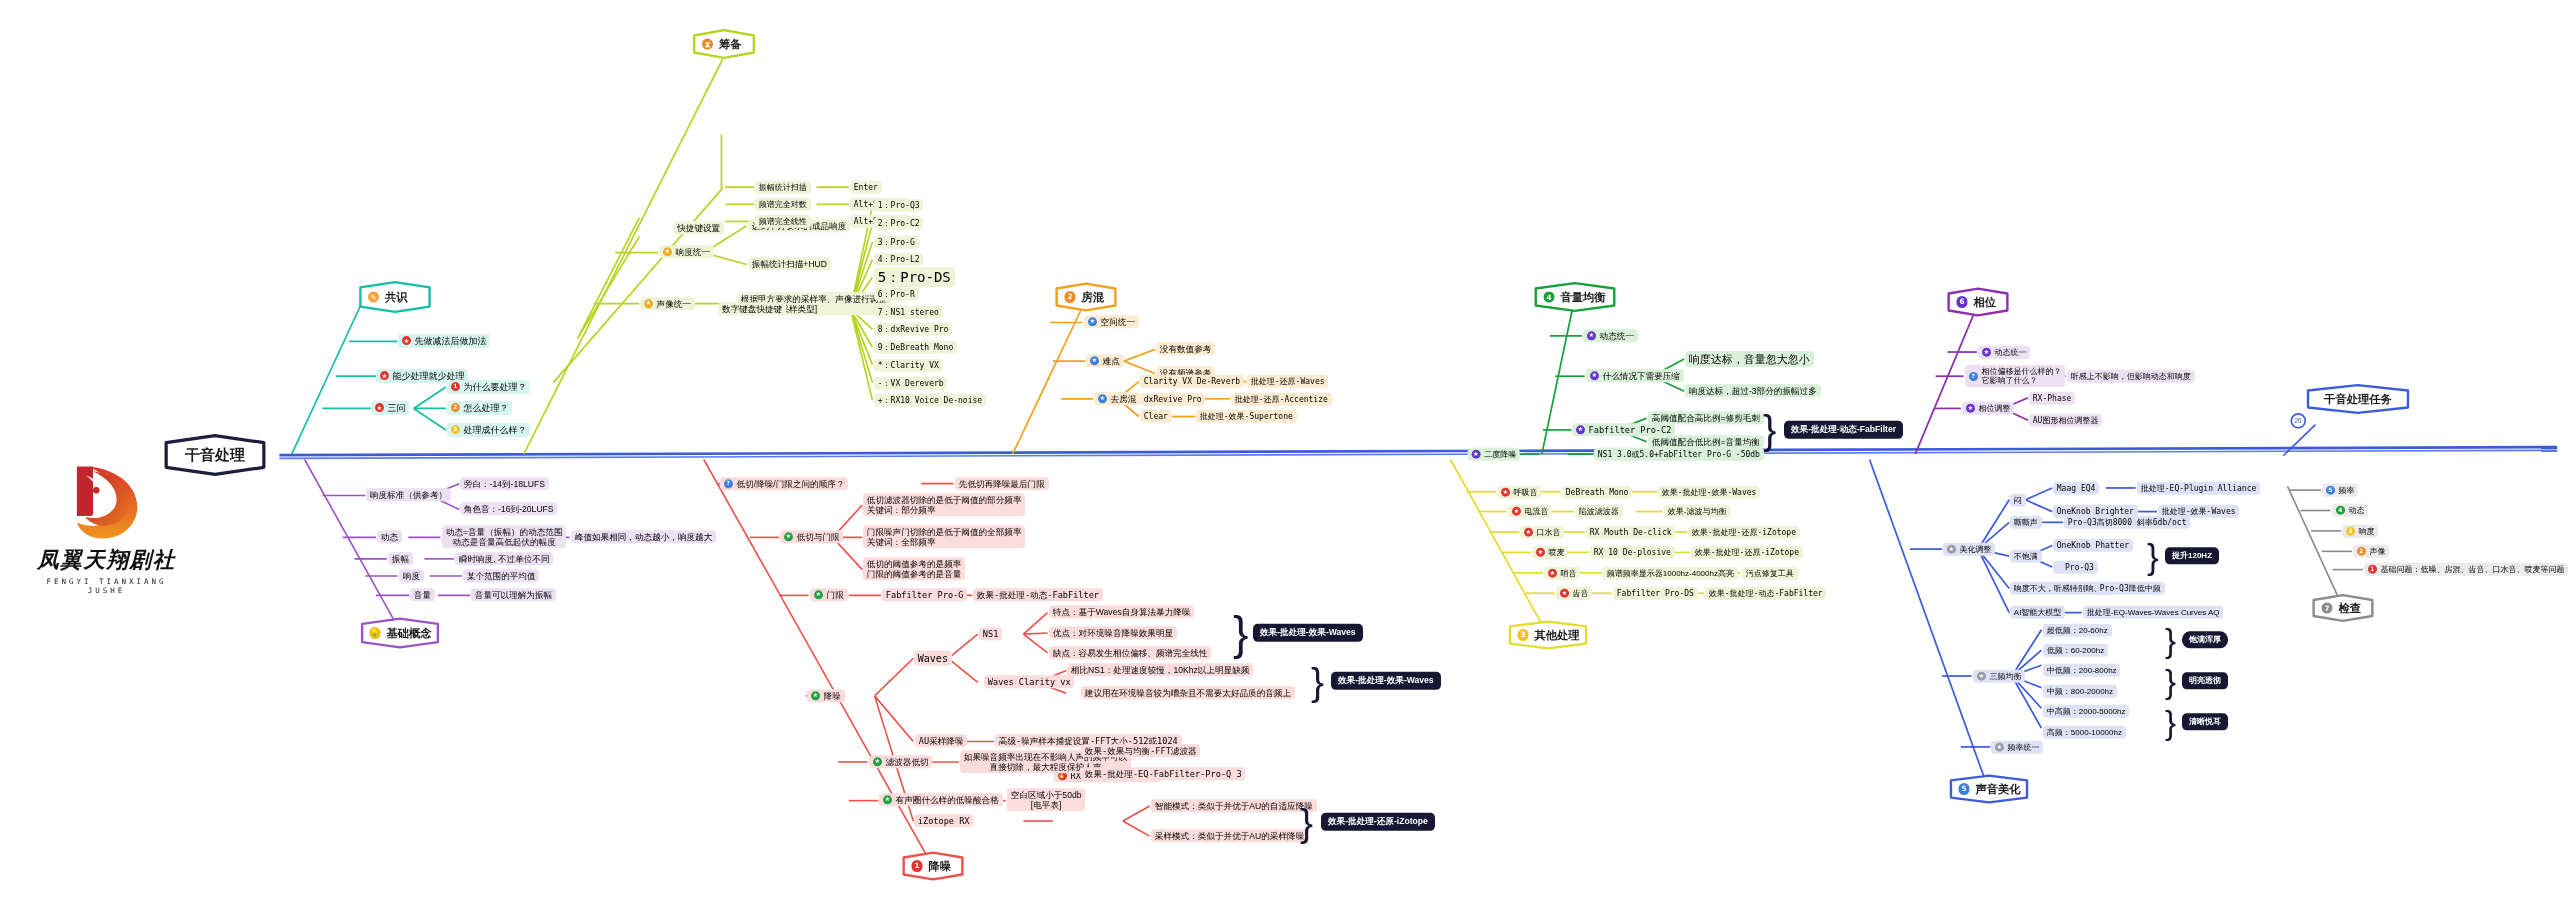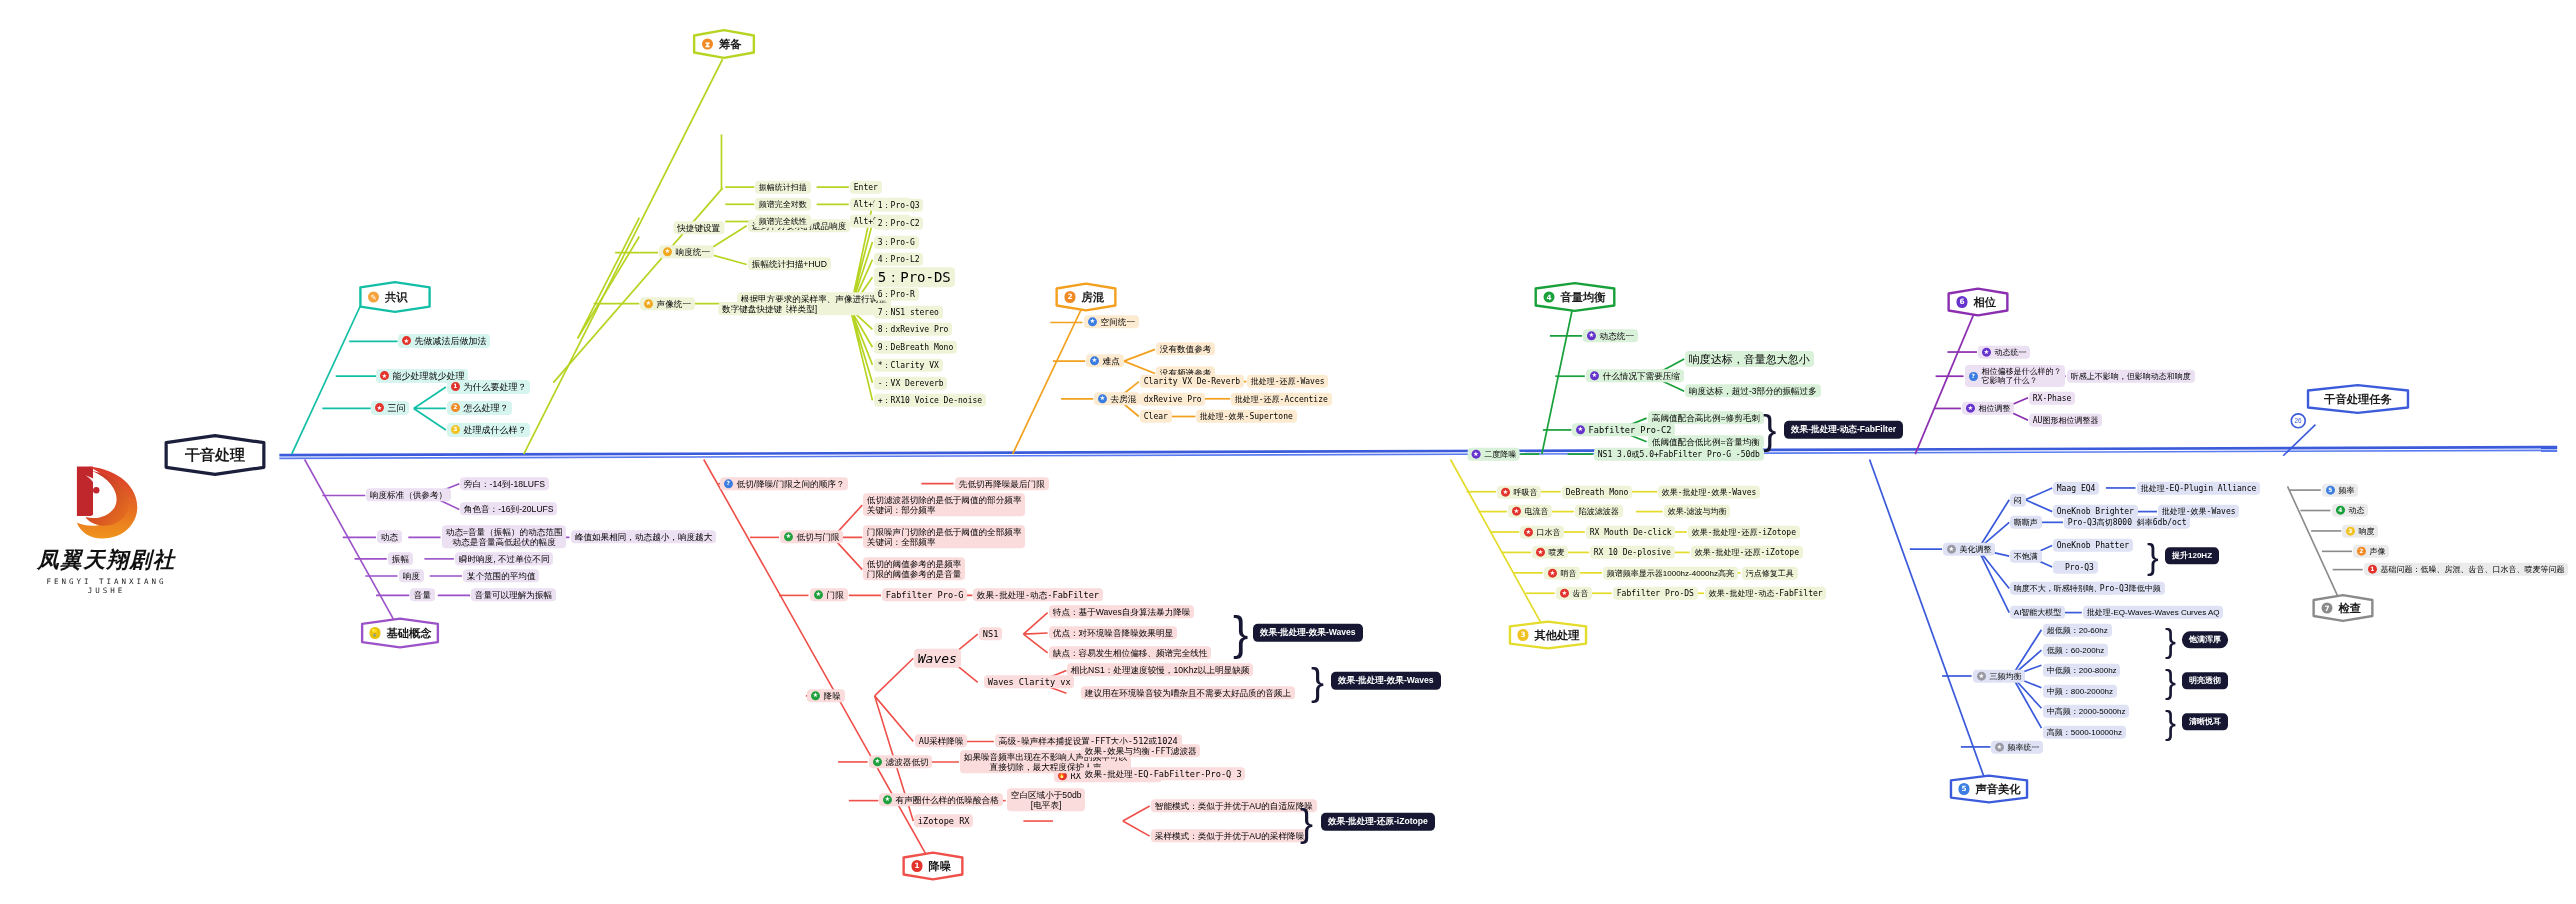--- a/index.html
+++ b/index.html
@@ -373,21 +373,21 @@
 <div class="chip hl-red" style="left:863px;top:569px;font-size:8.6px;">低切的阈值参考的是频率
 门限的阈值参考的是音量</div>
 <div class="chip withbul hl-red" style="left:810px;top:595px;font-size:8.6px;">
   <span class="bul star" style="background:#1fa13f;">★</span>
   <span class="tx">门限</span></div>
 <div class="chip hl-red mono" style="left:882px;top:595px;font-size:8.6px;">Fabfilter Pro-G</div>
 <div class="chip hl-red mono" style="left:973px;top:595px;font-size:8.6px;">效果-批处理-动态-FabFilter</div>
 <div class="chip withbul hl-red" style="left:807px;top:696px;font-size:8.6px;">
   <span class="bul star" style="background:#1fa13f;">★</span>
   <span class="tx">降噪</span></div>
-<div class="chip hl-red mono" style="left:914px;top:658px;font-size:13px;font-style:italic;">Waves</div>
+<div class="chip hl-red mono" style="left:914px;top:658px;font-size:10px;">Waves</div>
 <div class="chip hl-red mono" style="left:979px;top:634px;font-size:8.6px;">NS1</div>
 <div class="chip hl-red" style="left:1049px;top:612px;font-size:8.6px;">特点：基于Waves自身算法暴力降噪</div>
 <div class="chip hl-red" style="left:1049px;top:633px;font-size:8.6px;">优点：对环境噪音降噪效果明显</div>
 <div class="chip hl-red" style="left:1049px;top:653px;font-size:8.6px;">缺点：容易发生相位偏移、频谱完全线性</div>
 <div class="brace" style="left:1233px;top:633px;font-size:46px;">}</div>
 <div class="dark" style="left:1253px;top:633px;font-size:8.6px;">效果-批处理-效果-Waves</div>
 <div class="chip hl-red mono" style="left:984px;top:682px;font-size:8.6px;">Waves Clarity vx</div>
 <div class="chip hl-red" style="left:1067px;top:670px;font-size:8.6px;">相比NS1：处理速度较慢，10Khz以上明显缺频</div>
 <div class="chip hl-red" style="left:1081px;top:693px;font-size:8.6px;">建议用在环境噪音较为嘈杂且不需要太好品质的音频上</div>
 <div class="brace" style="left:1311px;top:681px;font-size:39px;">}</div>

